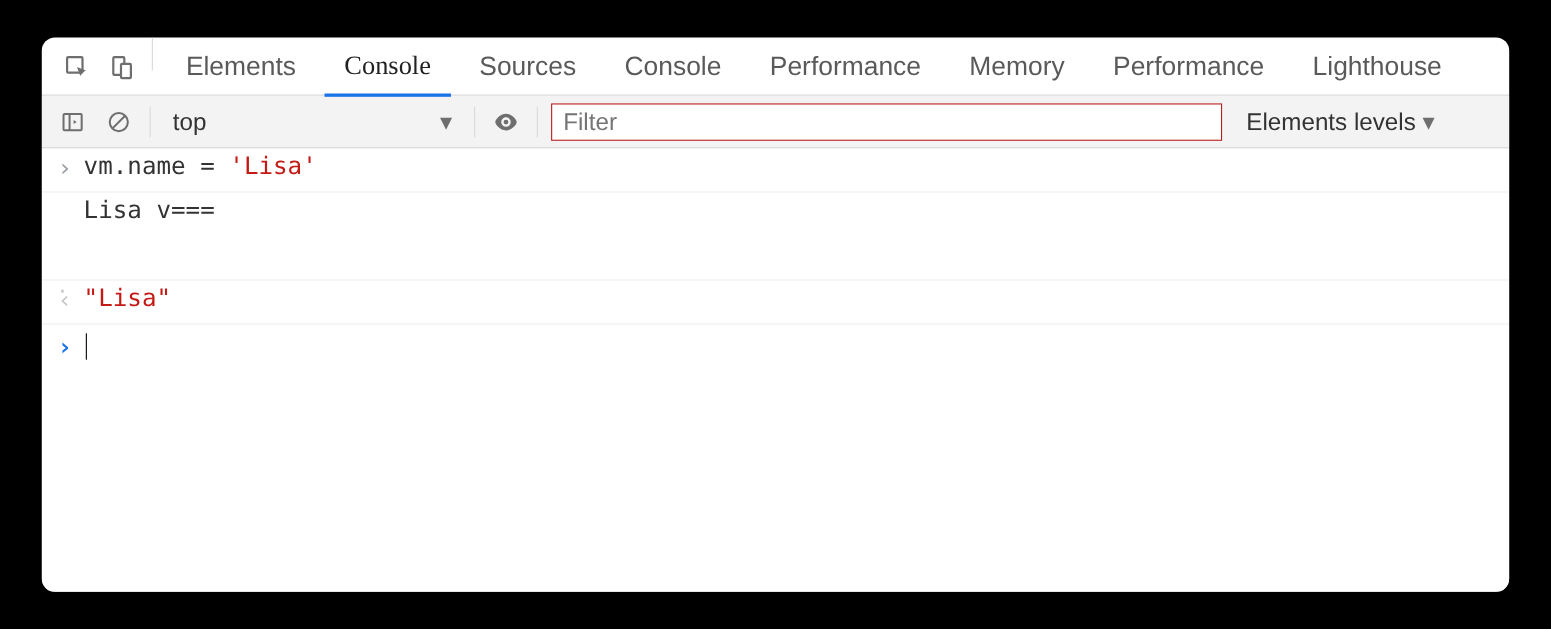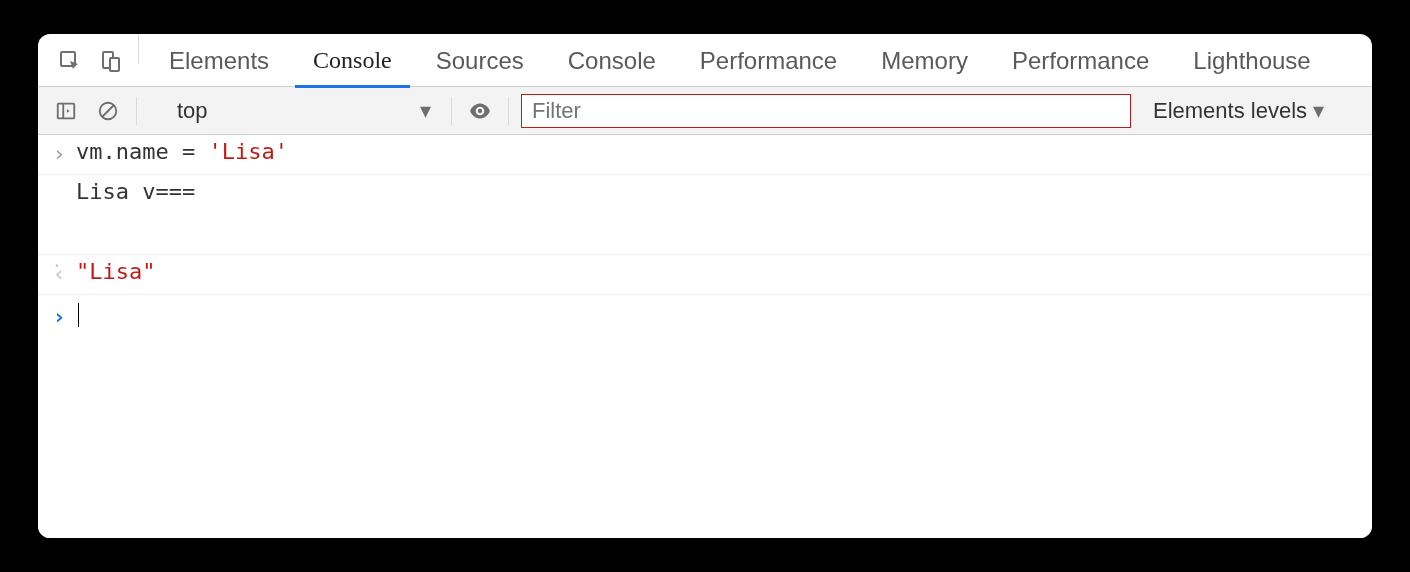--- a/index.html
+++ b/index.html
@@ -78,21 +78,20 @@
   }
   .toolbar .vdiv {
     width: 1px; height: 28px; background: #d9d9d9; margin: 0 2px;
   }
   .ctx-select {
     display: flex; align-items: center; justify-content: space-between;
     width: 270px; height: 32px;
     font-size: 22px; color: #333;
     padding: 0 8px;
     cursor: default;
-    margin-left: 20px;
   }
   .ctx-select .tri { color: #6e6e6e; }
   .filter-input {
     flex: 0 0 610px;
     height: 34px;
     border: 1px solid #b91c1c;
     background: #fff;
     font-size: 22px;
     padding: 0 10px;
     color: #999;

